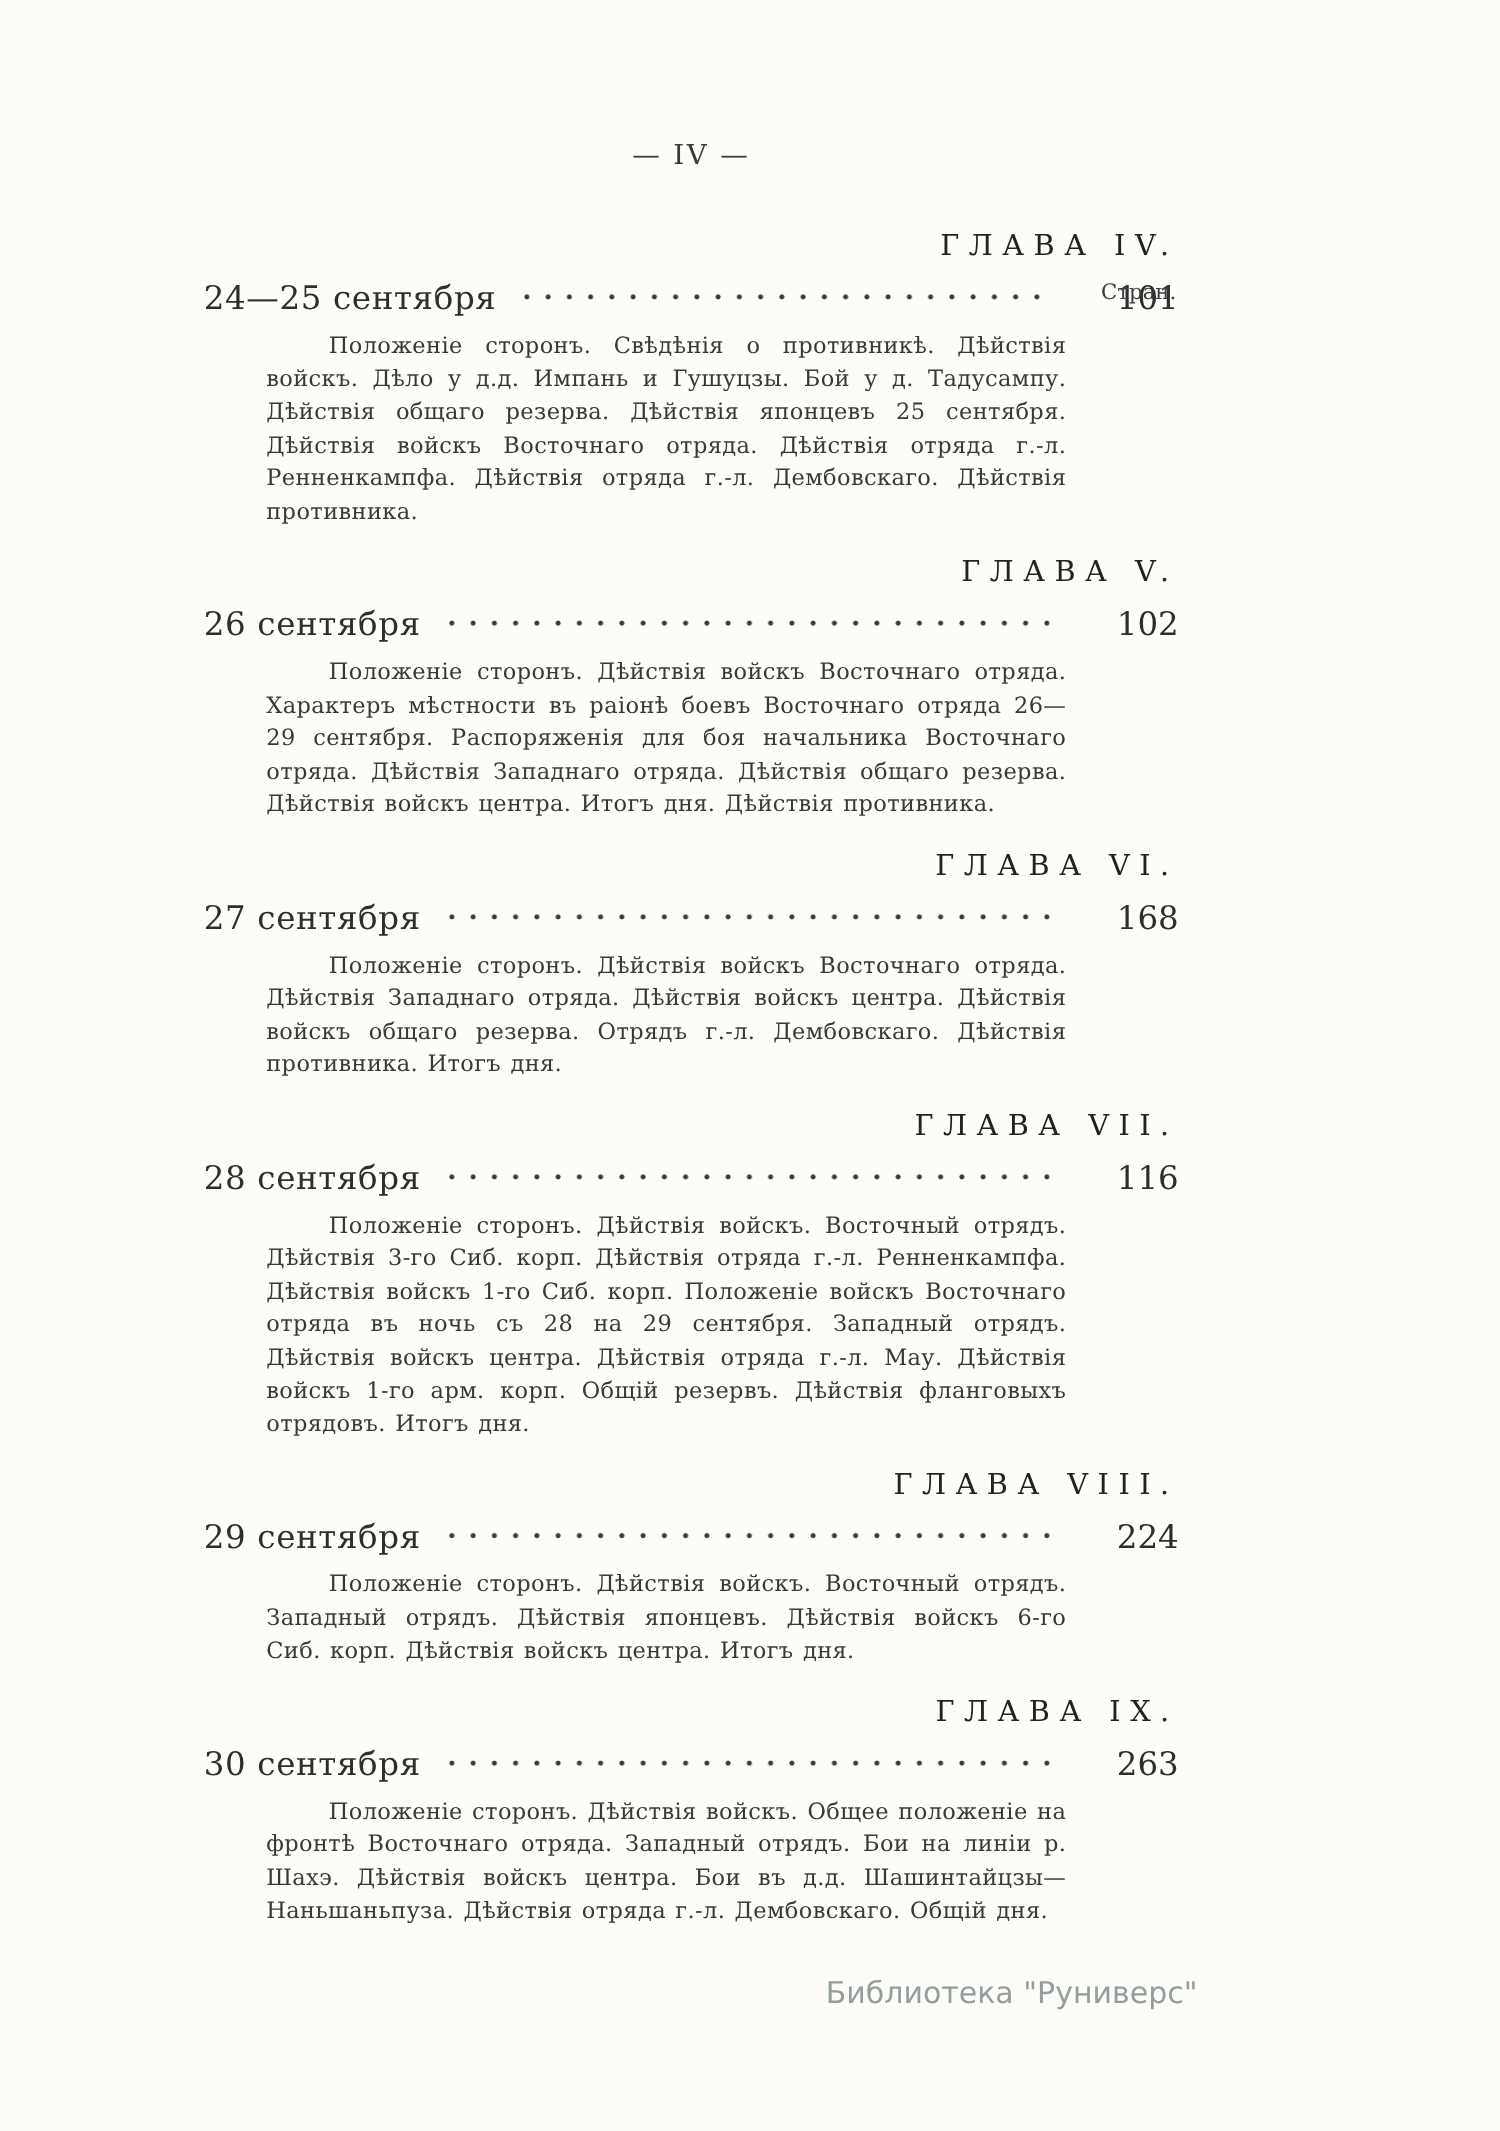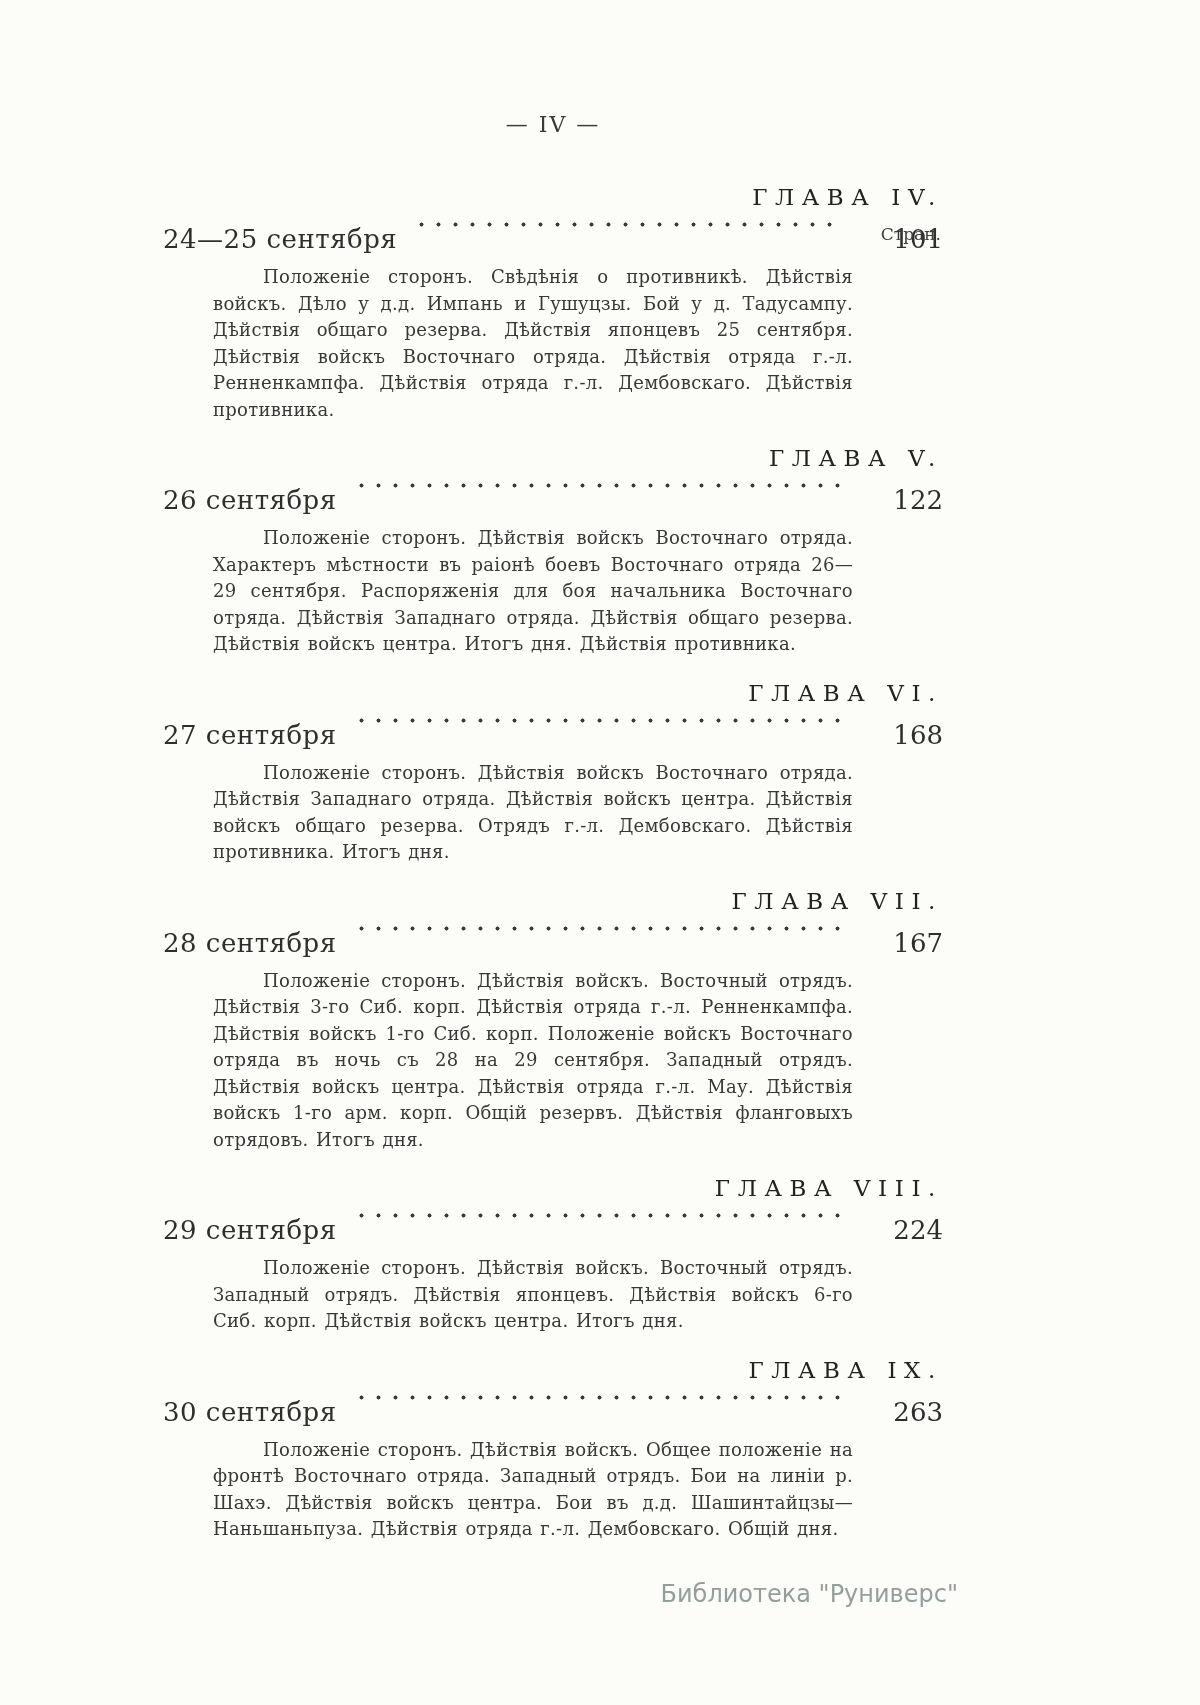--- a/index.html
+++ b/index.html
@@ -38,21 +38,21 @@
   .chapter-title {
     margin: 0 0 12px 0;
     text-align: right;
     font-size: 23px;
     font-weight: normal;
     letter-spacing: 0.33em;
     color: #222;
   }
   .toc-entry {
     display: flex;
-    align-items: flex-start;
+    align-items: center;
     margin-bottom: 8px;
     font-size: 26px;
     line-height: 34px;
     color: #2e2e2e;
   }
   .entry-date { white-space: nowrap; letter-spacing: 0.5px; }
   .dots {
     flex: 1;
     height: 5px;
     margin: 0 10px 3px 16px;
@@ -103,41 +103,41 @@
         <span class="entry-page">101</span>
       </div>
       <p class="summary">Положеніе сторонъ. Свѣдѣнія о противникѣ. Дѣйствія войскъ. Дѣло у д.д. Импань и Гушуцзы. Бой у д. Тадусампу. Дѣйствія общаго резерва. Дѣйствія японцевъ 25 сентября. Дѣйствія войскъ Восточнаго отряда. Дѣйствія отряда г.-л. Ренненкампфа. Дѣйствія отряда г.-л. Дембовскаго. Дѣйствія противника.</p>
     </section>
 
     <section class="chapter">
       <h2 class="chapter-title">ГЛАВА V.</h2>
       <div class="toc-entry">
         <span class="entry-date">26 сентября</span>
         <span class="dots"></span>
-        <span class="entry-page">122</span>
+        <span class="entry-page">102</span>
       </div>
       <p class="summary">Положеніе сторонъ. Дѣйствія войскъ Восточнаго отряда. Характеръ мѣстности въ раіонѣ боевъ Восточнаго отряда 26—29 сентября. Распоряженія для боя начальника Восточнаго отряда. Дѣйствія Западнаго отряда. Дѣйствія общаго резерва. Дѣйствія войскъ центра. Итогъ дня. Дѣйствія противника.</p>
     </section>
 
     <section class="chapter">
       <h2 class="chapter-title">ГЛАВА VI.</h2>
       <div class="toc-entry">
         <span class="entry-date">27 сентября</span>
         <span class="dots"></span>
         <span class="entry-page">168</span>
       </div>
       <p class="summary">Положеніе сторонъ. Дѣйствія войскъ Восточнаго отряда. Дѣйствія Западнаго отряда. Дѣйствія войскъ центра. Дѣйствія войскъ общаго резерва. Отрядъ г.-л. Дембовскаго. Дѣйствія противника. Итогъ дня.</p>
     </section>
 
     <section class="chapter">
       <h2 class="chapter-title">ГЛАВА VII.</h2>
       <div class="toc-entry">
         <span class="entry-date">28 сентября</span>
         <span class="dots"></span>
-        <span class="entry-page">167</span>
+        <span class="entry-page">116</span>
       </div>
       <p class="summary">Положеніе сторонъ. Дѣйствія войскъ. Восточный отрядъ. Дѣйствія 3-го Сиб. корп. Дѣйствія отряда г.-л. Ренненкампфа. Дѣйствія войскъ 1-го Сиб. корп. Положеніе войскъ Восточнаго отряда въ ночь съ 28 на 29 сентября. Западный отрядъ. Дѣйствія войскъ центра. Дѣйствія отряда г.-л. Мау. Дѣйствія войскъ 1-го арм. корп. Общій резервъ. Дѣйствія фланговыхъ отрядовъ. Итогъ дня.</p>
     </section>
 
     <section class="chapter">
       <h2 class="chapter-title">ГЛАВА VIII.</h2>
       <div class="toc-entry">
         <span class="entry-date">29 сентября</span>
         <span class="dots"></span>
         <span class="entry-page">224</span>

